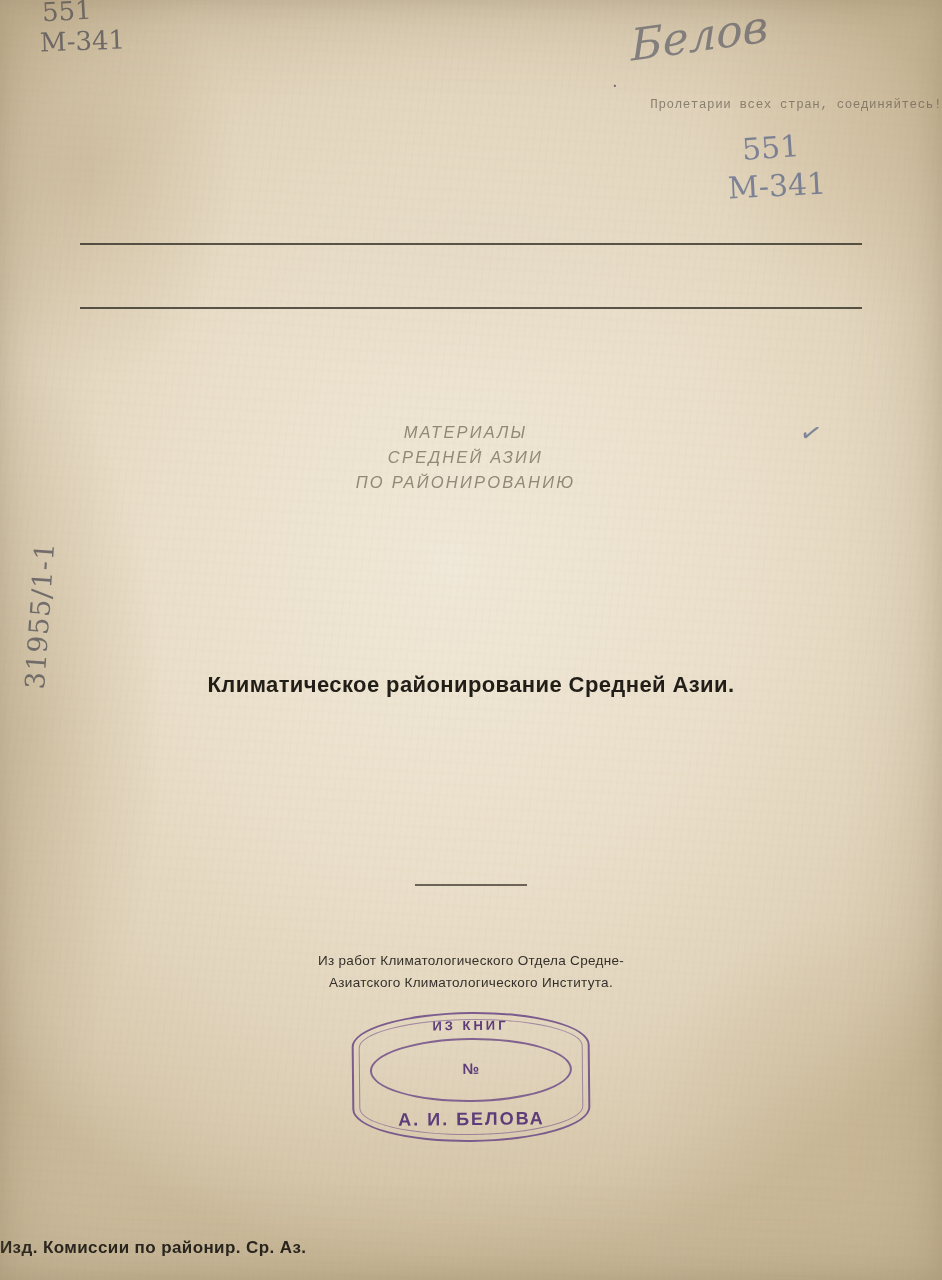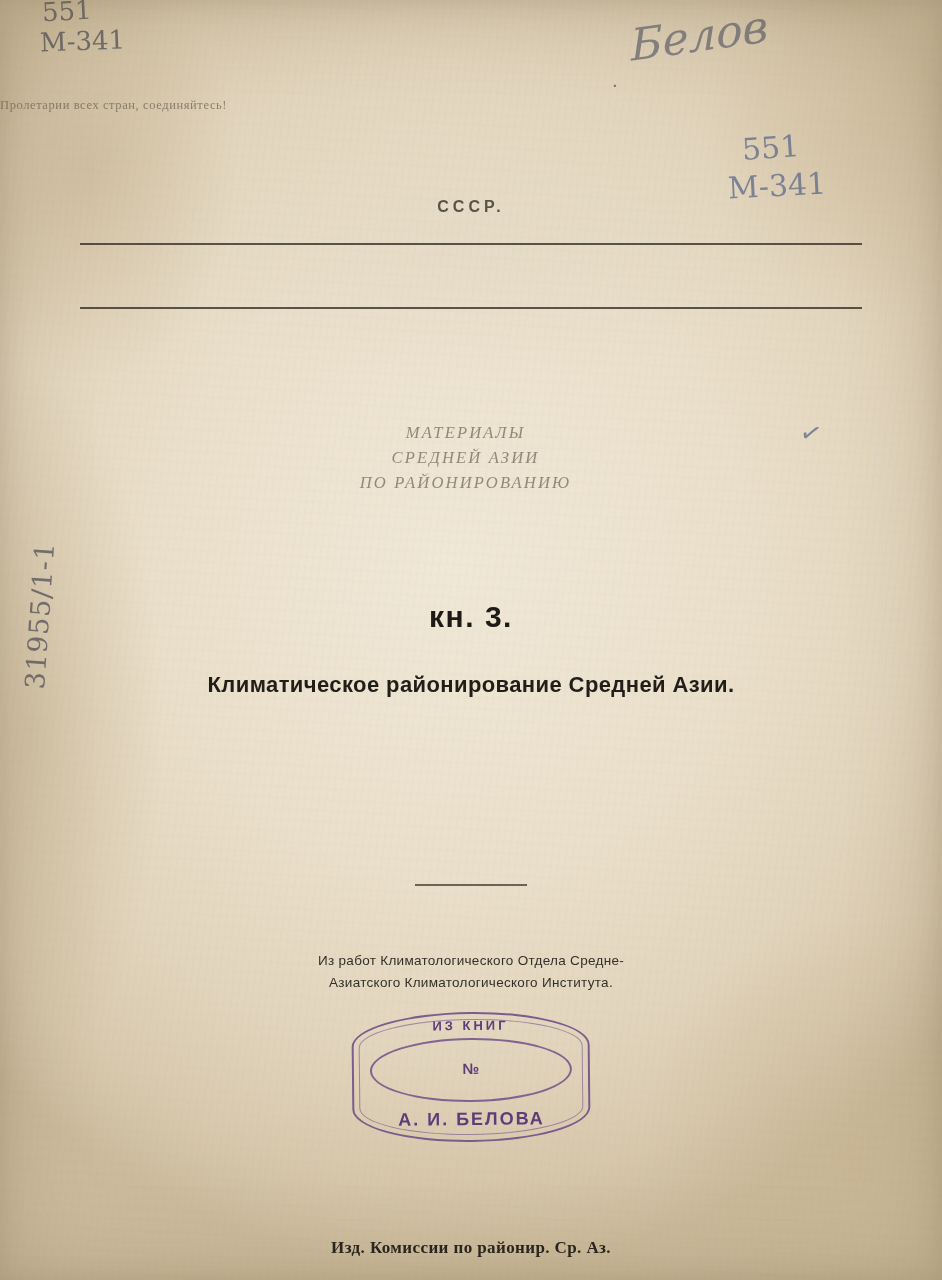--- a/index.html
+++ b/index.html
@@ -56,26 +56,26 @@
     white-space: pre;
   }
   .hand-blue {
     color: #4b5a84;
     opacity: .66;
   }
 
   
   .prolet {
     left: 0; right: 0; top: 98px;
-    text-align: left;
+    text-align: right;
     font-size: 12.5px;
     letter-spacing: .6px;
     color: #6d6458;
     opacity: .75;
-    font-family: Liberation Serif, serif;
+    font-family: Liberation Mono, monospace;
     white-space: pre;
     position: absolute;
   }
   .sssr {
     left: 0; right: 0; top: 198px;
     text-align: center;
     position: absolute;
     font-size: 16px;
     letter-spacing: 4px;
     font-weight: 700;
@@ -103,21 +103,21 @@
   .materials {
     position: absolute;
     left: 0; right: 11px; top: 420px;
     text-align: center;
     color: #6e6556;
     opacity: .72;
     font-size: 16.5px;
     letter-spacing: 2.2px;
     line-height: 25px;
     font-style: italic;
-    font-family: Liberation Serif, serif;
+    font-family: Liberation Sans, sans-serif;
   }
   .materials span { display: block; }
 
   .kn {
     position: absolute;
     left: 0; right: 0; top: 600px;
     text-align: center;
     font-size: 30px;
     font-weight: 700;
     letter-spacing: 1.5px;
@@ -212,26 +212,24 @@
     left: 0; right: 0; bottom: 12px;
     text-align: center;
     font-size: 18px;
     letter-spacing: 2px;
     font-weight: 700;
   }
 
   .publisher {
     position: absolute;
     left: 0; right: 0; bottom: 22px;
-    text-align: center;
     font-size: 17px;
     font-weight: 700;
     letter-spacing: .4px;
     color: #24211b;
-    font-family: Liberation Serif, serif;
   }
 
   
   .h-551-top { left: 42px; top: -4px; font-size: 26px; transform: rotate(-3deg); }
   .h-m841-top { left: 40px; top: 26px; font-size: 26px; transform: rotate(-2deg); }
   .h-551-right { left: 742px; top: 130px; font-size: 30px; transform: rotate(-4deg); }
   .h-m341-right { left: 728px; top: 168px; font-size: 30px; transform: rotate(-3deg); }
   .h-signature {
     left: 630px; top: 10px; font-size: 44px;
     font-family: "DejaVu Serif", serif;
@@ -273,32 +271,30 @@
   <div class="hand h-m841-top">М-341</div>
   <div class="hand hand-blue h-551-right">551</div>
   <div class="hand hand-blue h-m341-right">М-341</div>
   <div class="hand h-signature">Белов</div>
   <div class="hand h-side">31955/1-1</div>
   <div class="hand hand-blue h-tick">✓</div>
   <div class="hand h-dot">.</div>
 
   <div class="prolet">Пролетарии всех стран, соединяйтесь!</div>
 
-  <div class="sssr">СССР.</div>
 
   <div class="rule rule-top"></div>
   <div class="rule rule-bot"></div>
 
   <div class="materials">
     <span>МАТЕРИАЛЫ</span>
     <span>СРЕДНЕЙ АЗИИ</span>
     <span>ПО РАЙОНИРОВАНИЮ</span>
   </div>
 
-  <div class="kn">кн. 3.</div>
   <div class="maintitle">Климатическое районирование Средней Азии.</div>
 
   <div class="shortrule"></div>
 
   <div class="source">
     <span>Из работ Климатологического Отдела Средне-</span>
     <span>Азиатского  Климатологического  Института.</span>
   </div>
 
   <div class="stamp">

